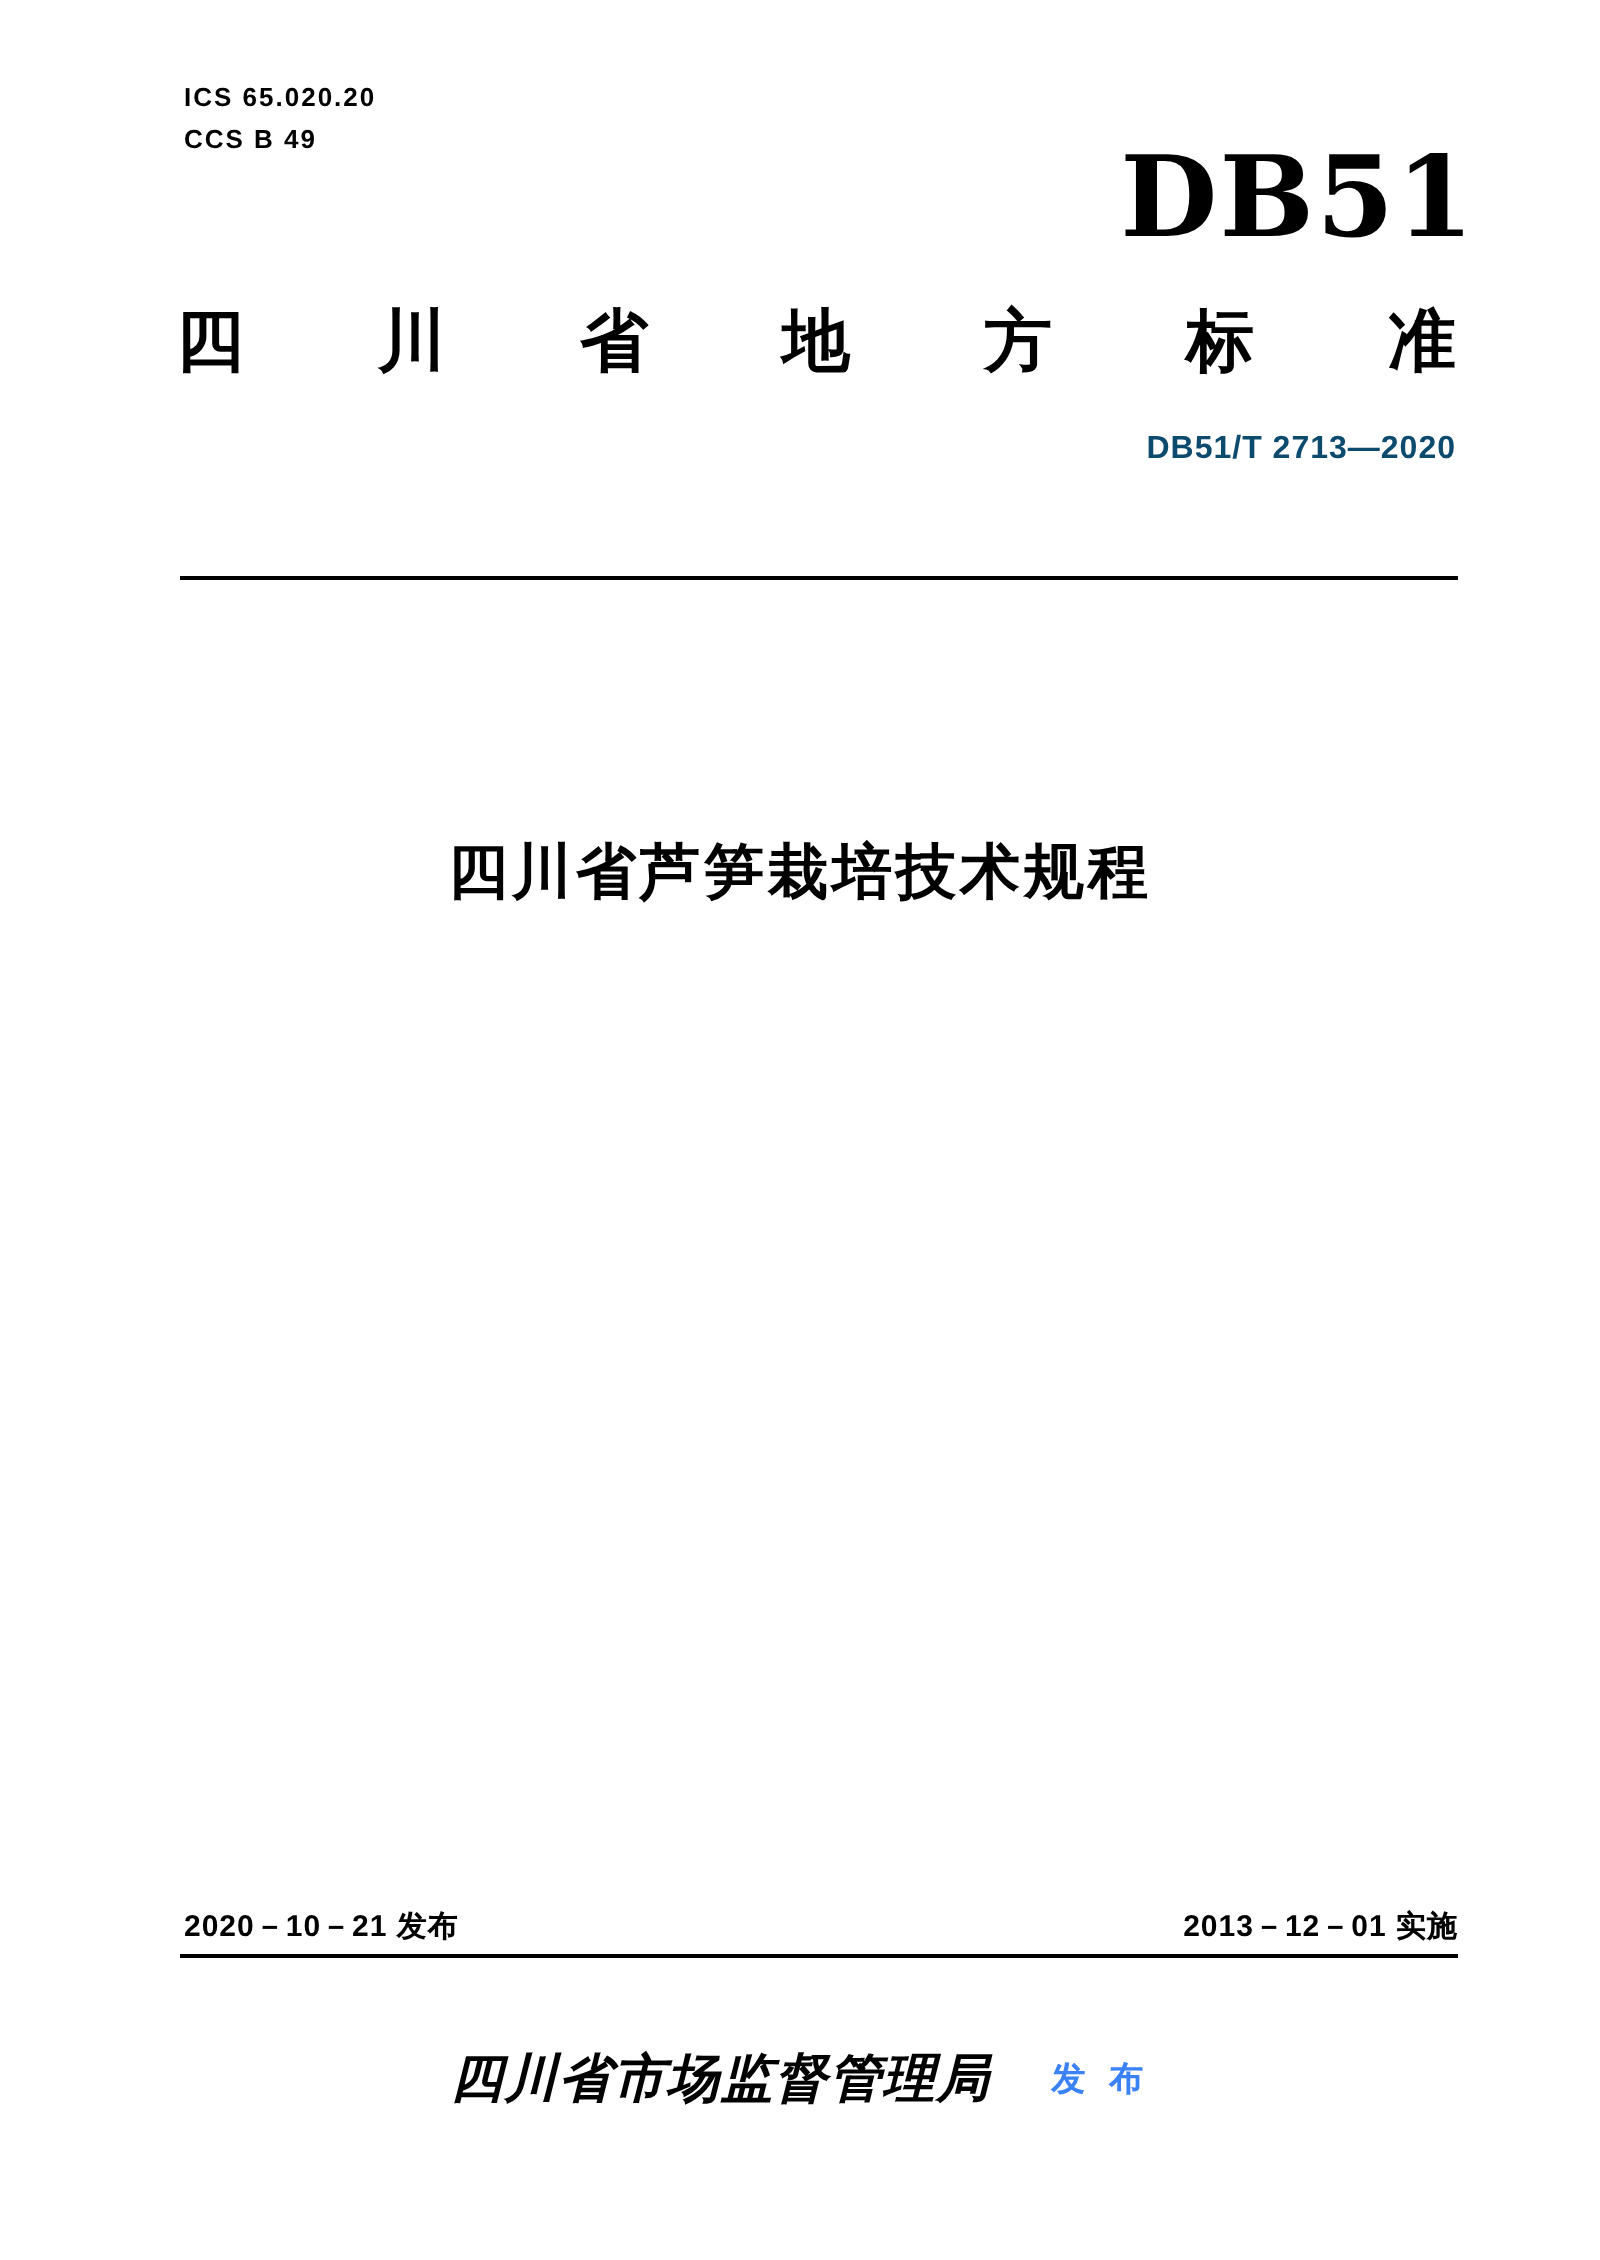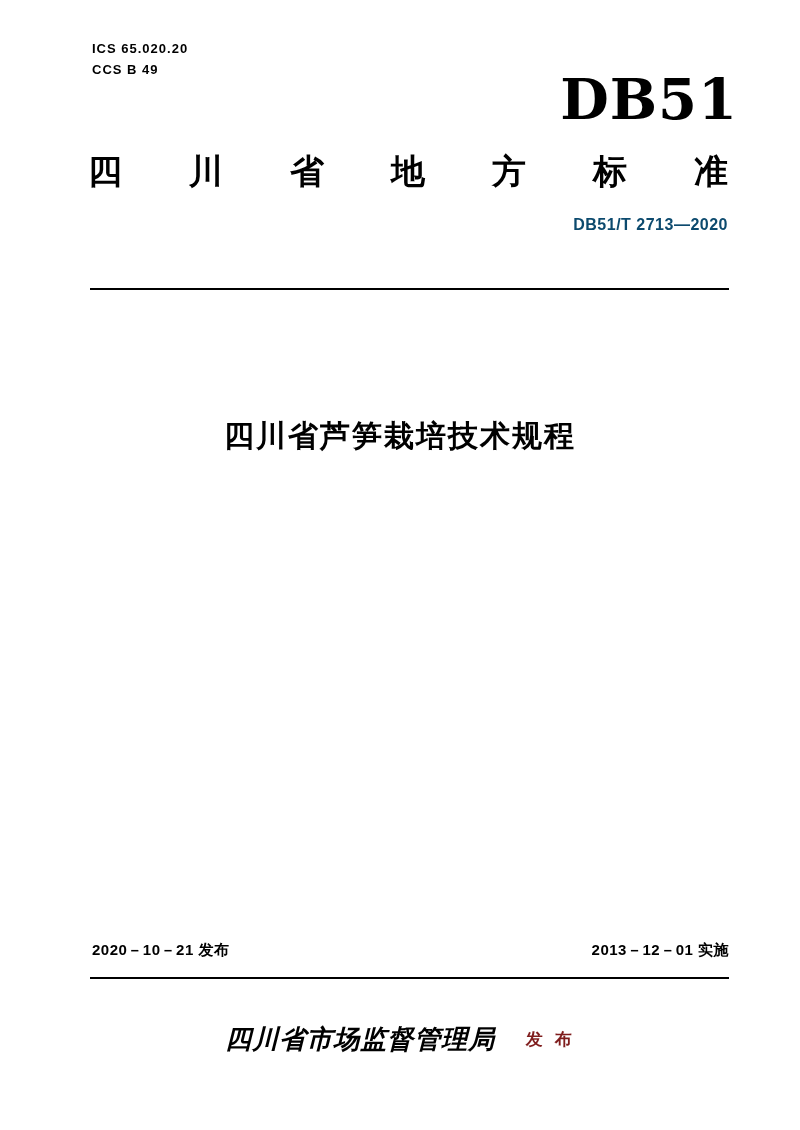--- a/index.html
+++ b/index.html
@@ -112,21 +112,21 @@
     height: 26px;
   }
   .date-issue, .date-effective {
     position: absolute;
     bottom: 0;
     font-family: "Liberation Sans", sans-serif;
     font-weight: 700;
     font-size: 15px;
     letter-spacing: 0.5px;
     white-space: nowrap;
-    padding-bottom: 16px;
+    padding-bottom: 3px;
   }
   .date-issue {
     left: 0;
   }
   .date-effective {
     right: 0;
   }
   .rule-bottom {
     position: absolute;
     left: 90px;
@@ -150,21 +150,21 @@
     font-size: 26px;
     letter-spacing: 1px;
     color: #000;
     font-style: italic;
   }
   .publisher-action {
     font-family: "DejaVu Sans", sans-serif;
     font-weight: 700;
     font-size: 17px;
     letter-spacing: 3px;
-    color: #7f1d1d;
+    color: #3b82f6;
     margin-left: 26px;
     position: relative;
     top: -3px;
   }
 </style>
 </head>
 <body>
 
 <div class="page">
 

